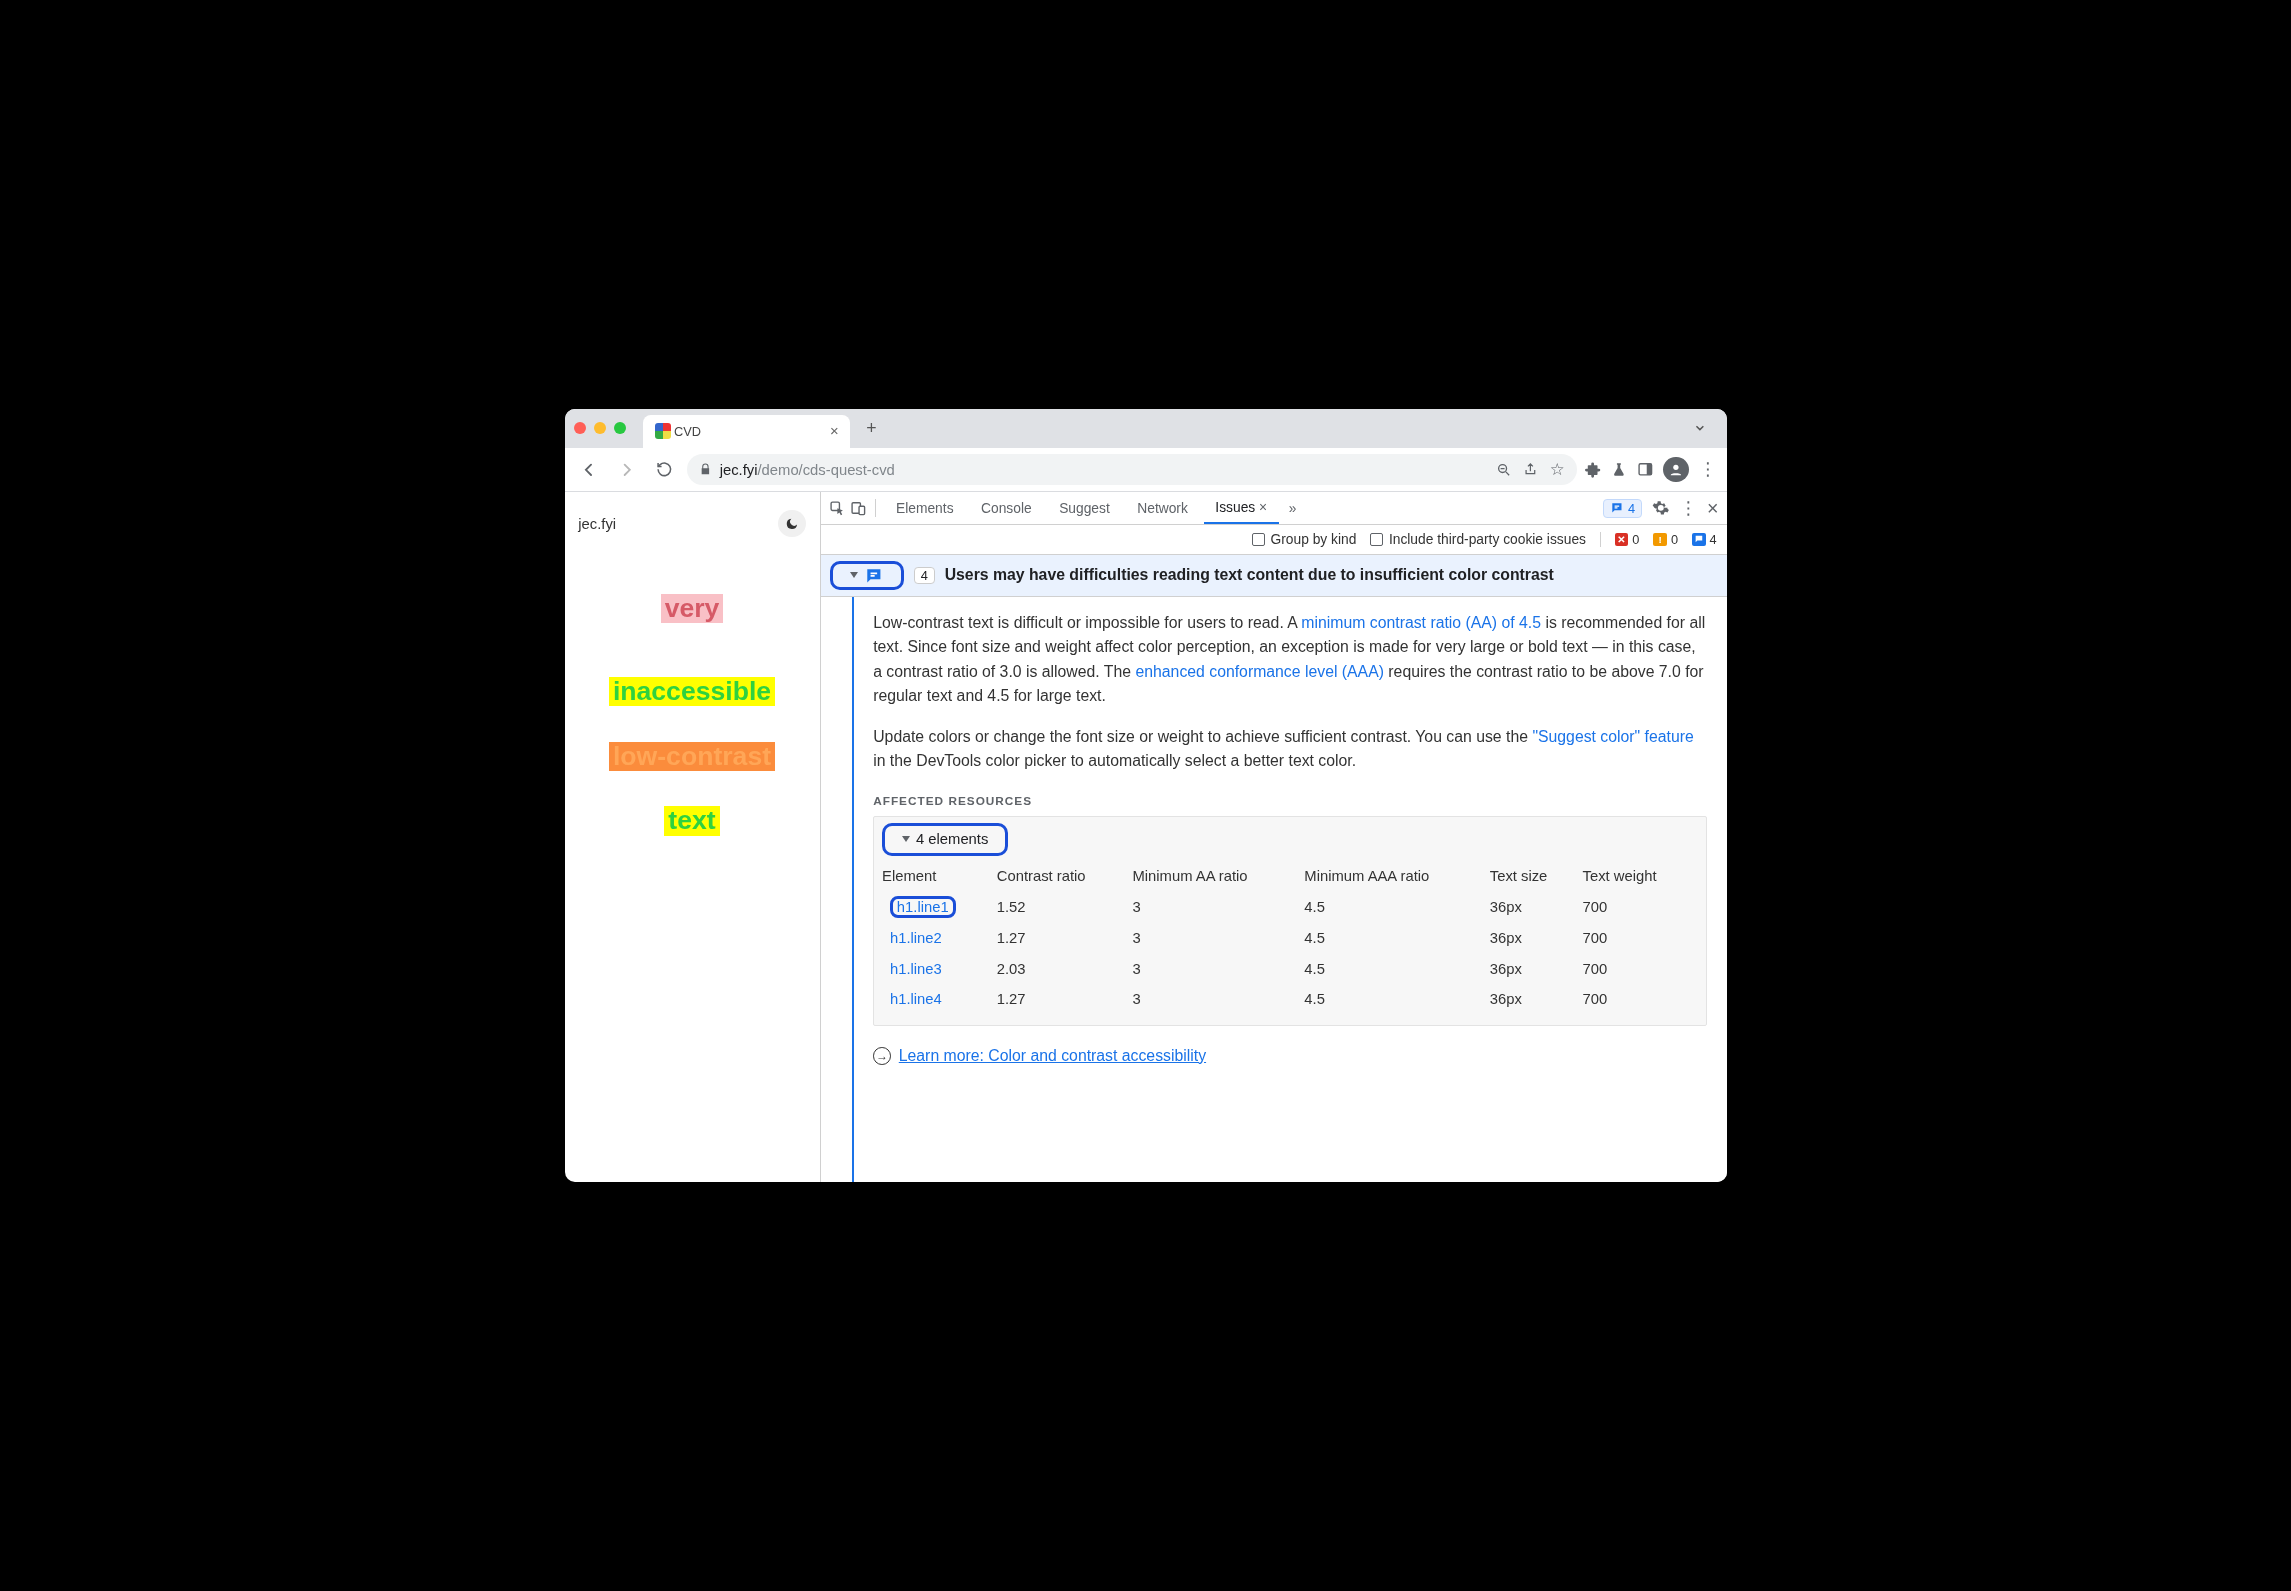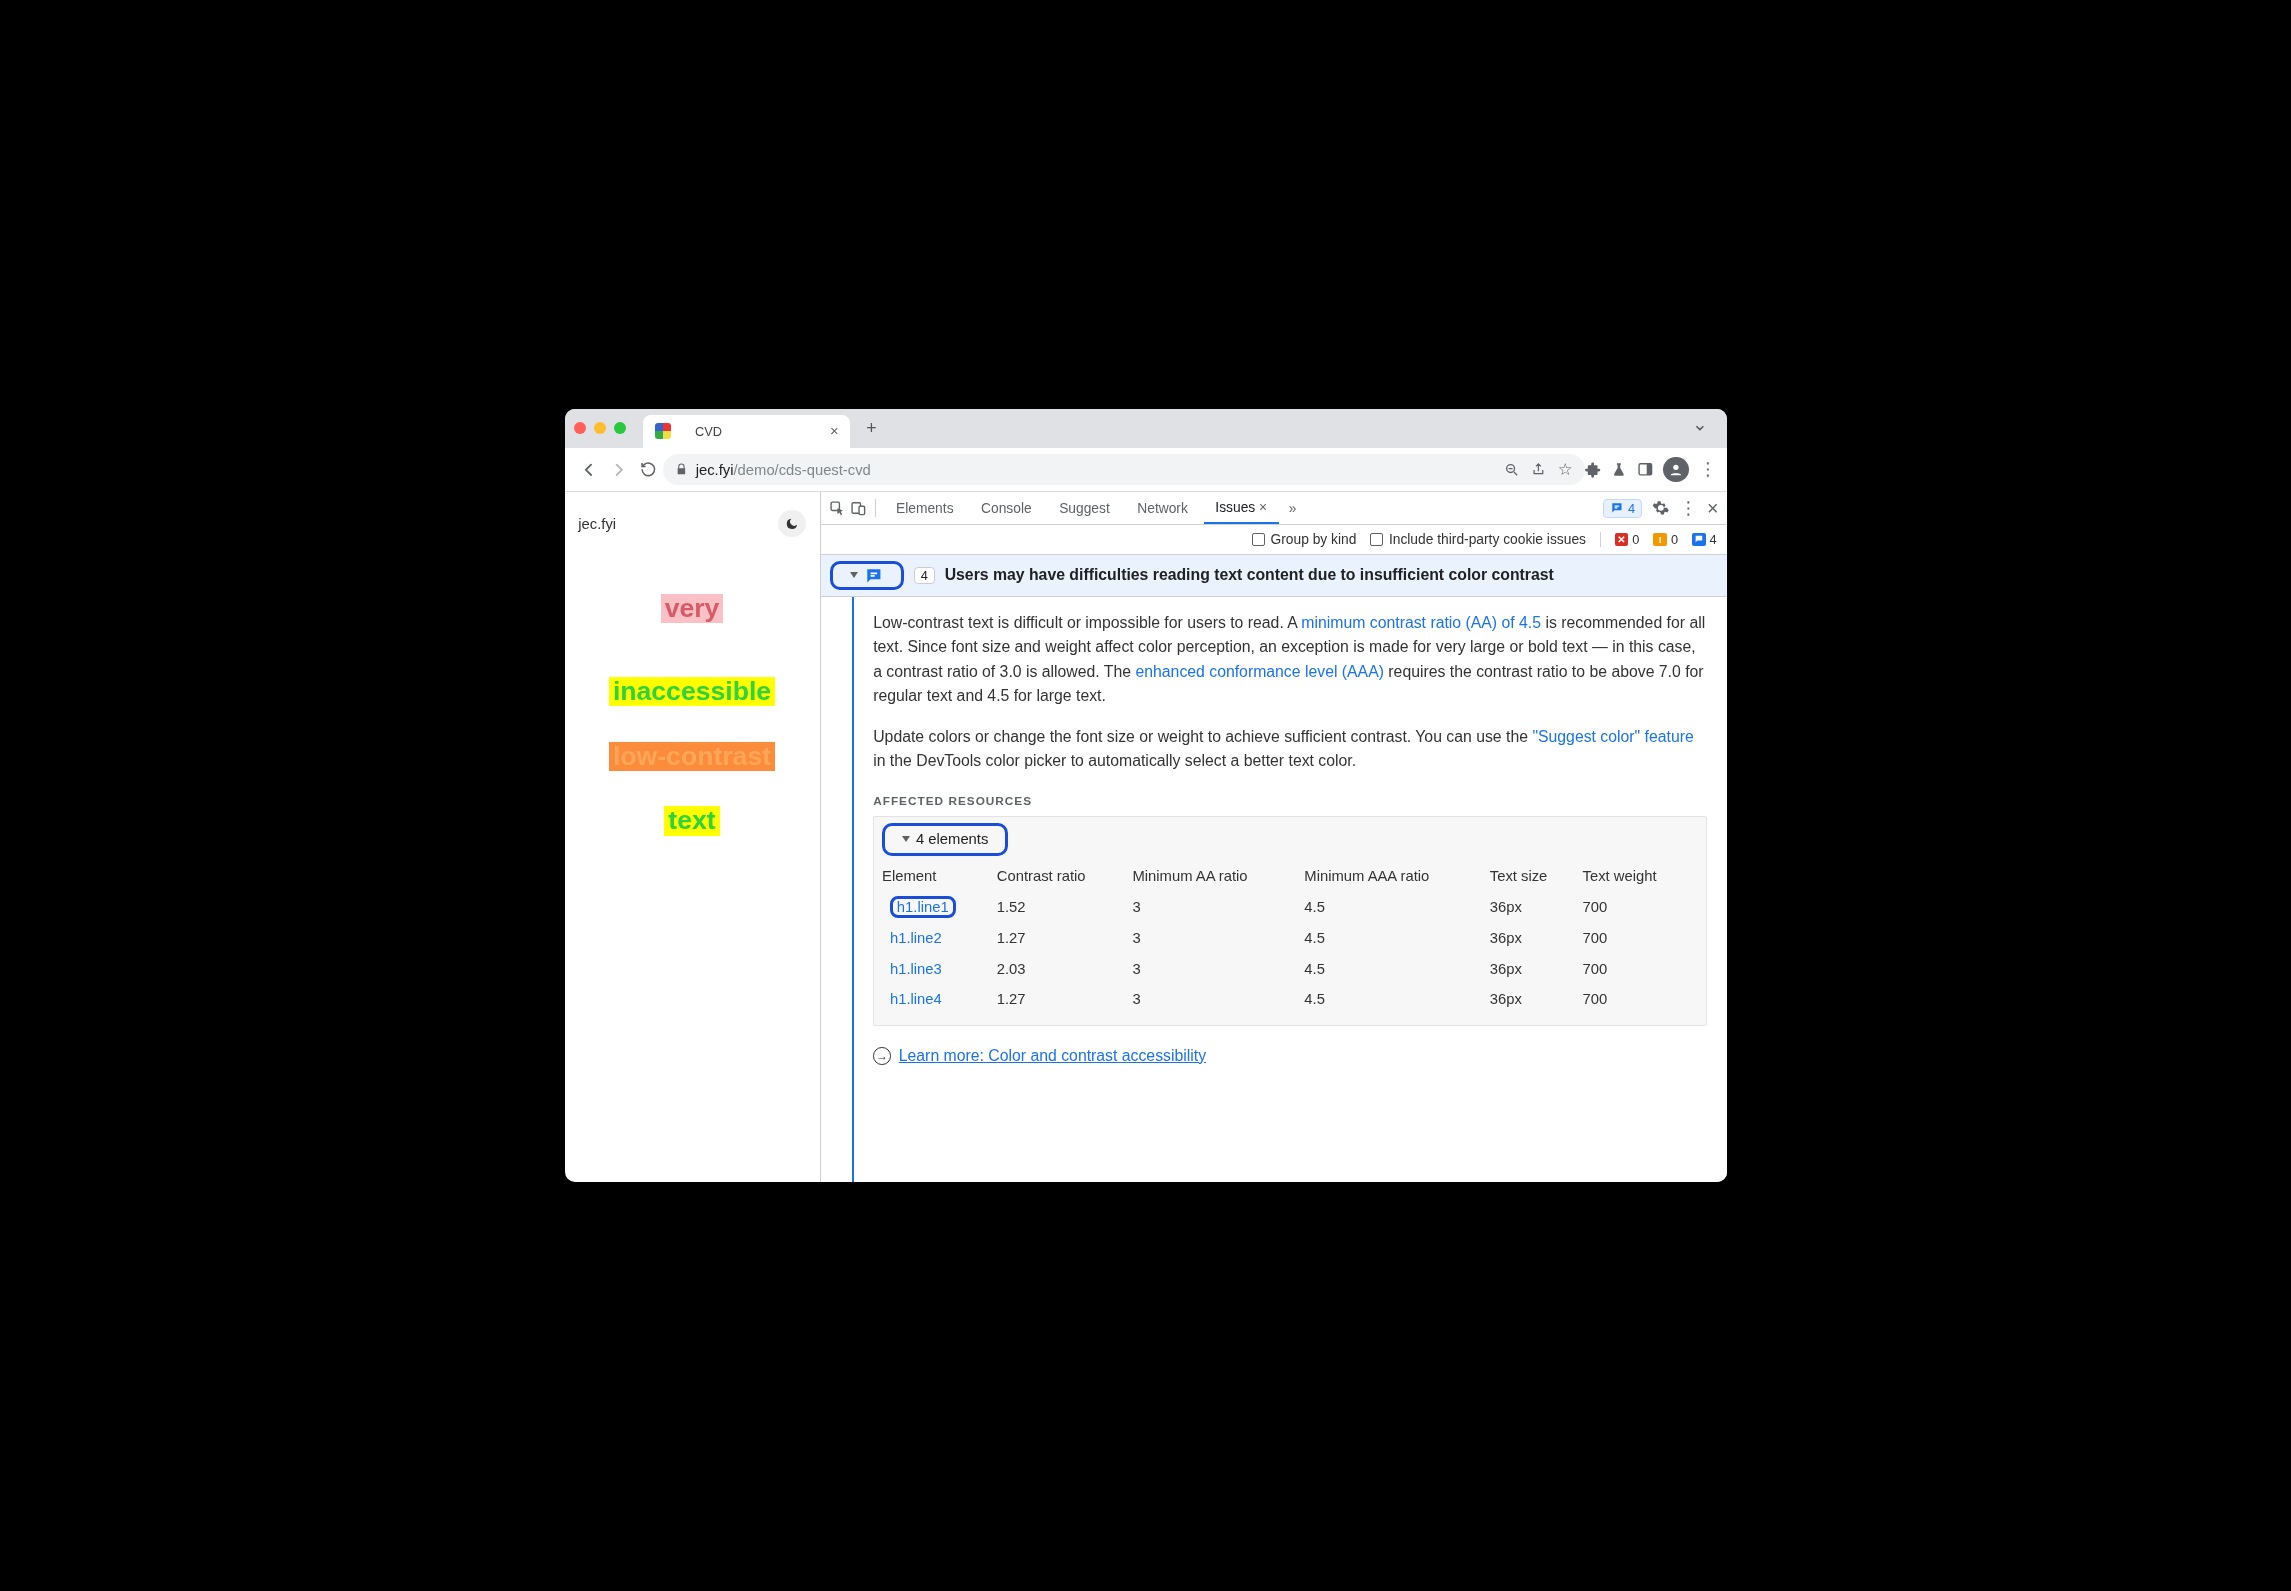--- a/index.html
+++ b/index.html
@@ -37,38 +37,38 @@
 .dot.yellow { background: #febc2e; }
 .dot.green { background: #28c840; }
 .tab {
   background: #fff;
   border-radius: 7.9px 7.9px 0 0;
   height: 33px;
   min-width: 207px;
   padding: 0 11.8px;
   display: flex;
   align-items: center;
-  gap: 24px;
+  gap: 3px;
   margin-top: 5.9px;
   font-size: 12.8px;
   color: #444;
 }
 .tab .close { margin-left: auto; color: #666; font-size: 14.8px; }
 .favicon { width:15.8px; height:15.8px; border-radius:3px; background: conic-gradient(#e33 0 90deg,#ed4 0 180deg,#3a4 0 270deg,#36c 0); }
 .newtab { color: #555; font-size: 17.7px; padding: 0 7.9px; }
 .win-chevron { margin-left: auto; color: #555; padding: 0 9.9px; }
 
 
 .urlbar-row {
   background: #fff;
   border-bottom: 1px solid #dadce0;
   display: flex;
   align-items: center;
   padding: 5.9px 9.9px;
-  gap: 0;
+  gap: 8px;
 }
 .nav-btn { width: 29.6px; height: 29.6px; display:flex; align-items:center; justify-content:center; color:#5f6368; border-radius:50%; }
 .nav-btn.disabled { color: #b8b8b8; }
 .urlbar {
   flex: 1;
   background: #f1f3f4;
   border-radius: 19.7px;
   height: 31.5px;
   display: flex;
   align-items: center;

